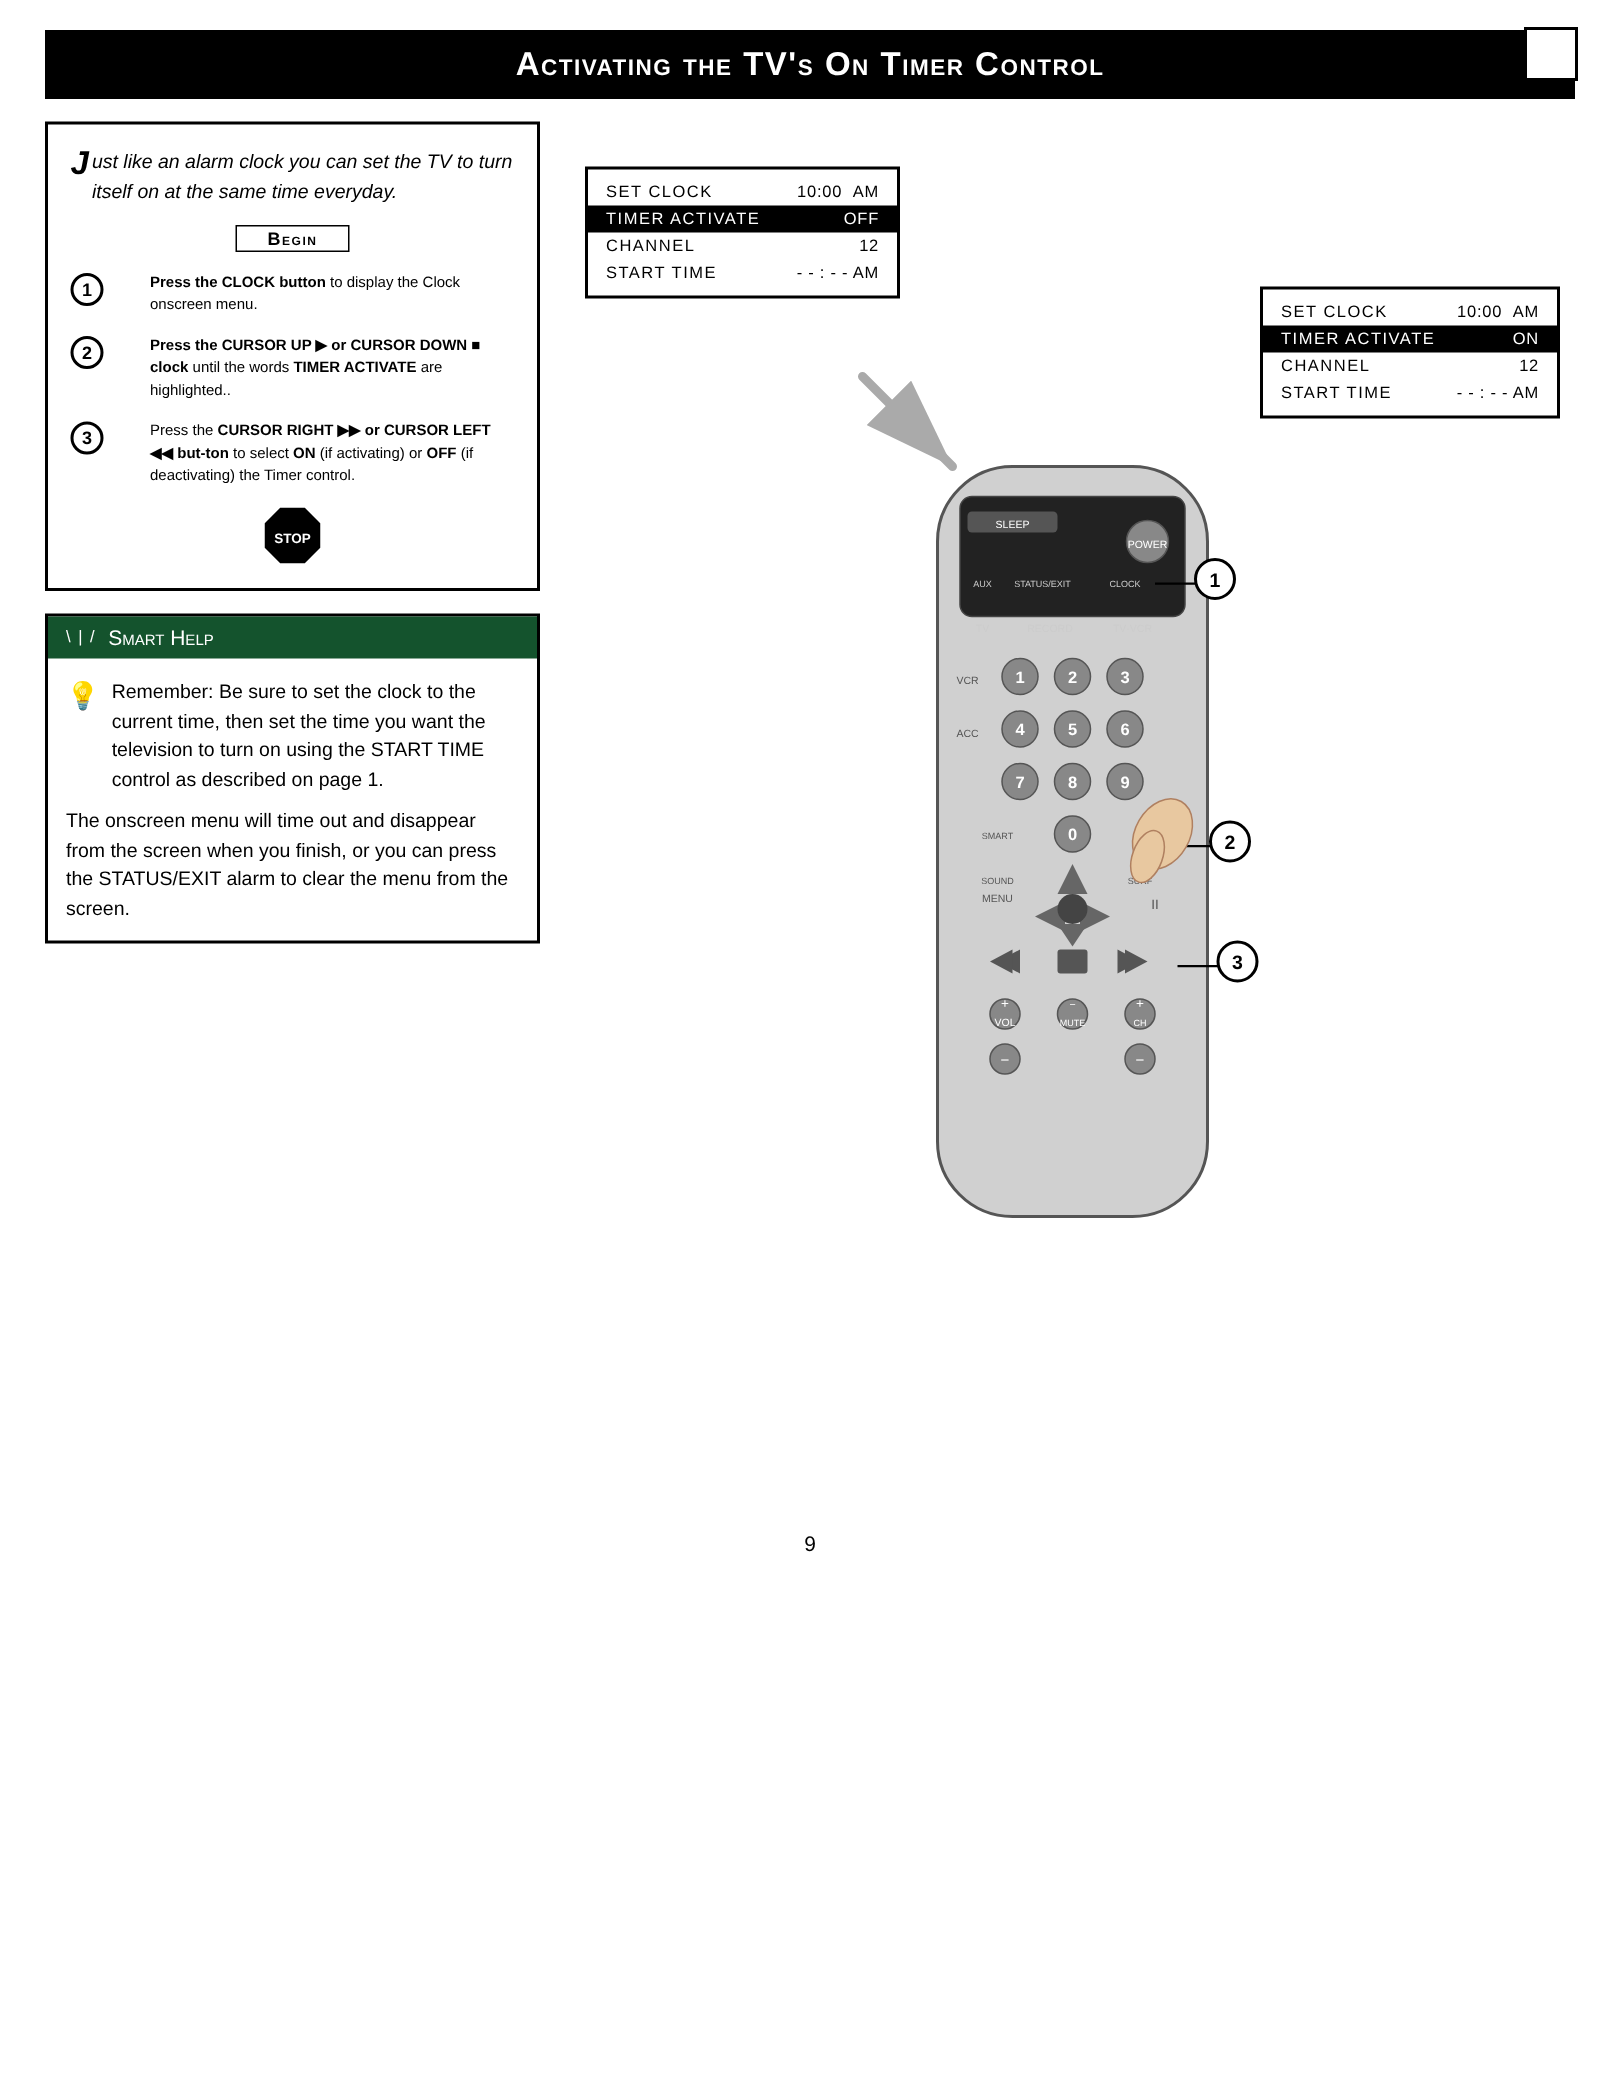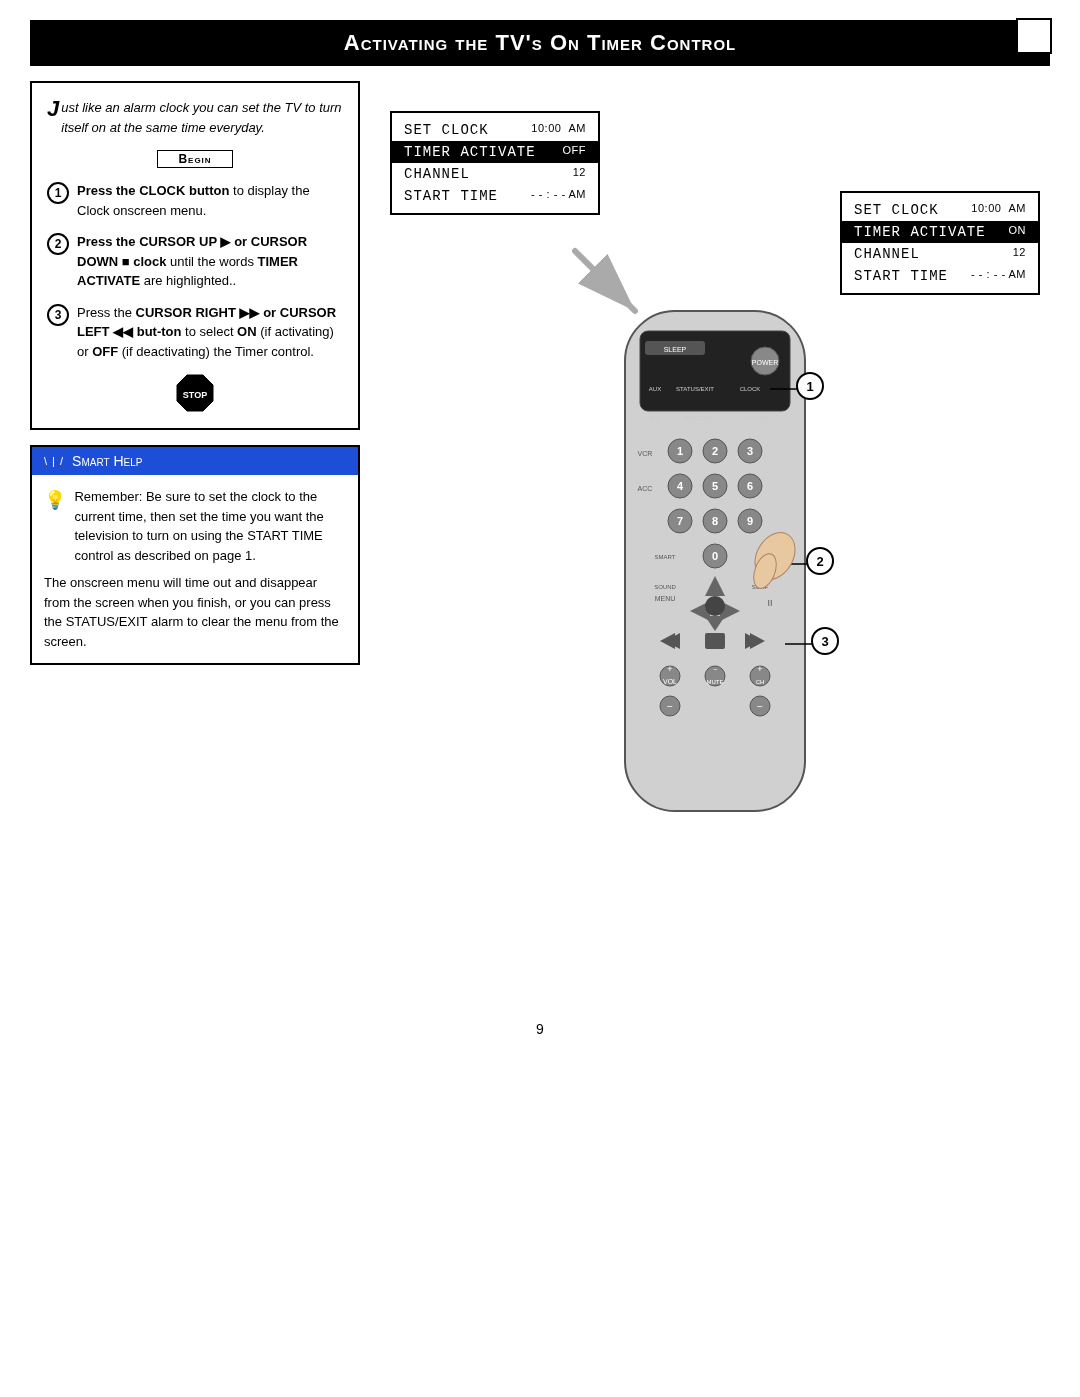--- a/index.html
+++ b/index.html
@@ -106,41 +106,42 @@
       align-items: center;
       justify-content: center;
       font-weight: bold;
       font-size: 12px;
       flex-shrink: 0;
       margin-right: 8px;
       margin-top: 1px;
     }
     .step-text {
       flex: 1;
-      font-size: 13px;
+      font-size: 10px;
       line-height: 1.5;
+      margin-left: 23px;
     }
 
     .stop-icon {
       display: flex;
       justify-content: center;
       margin-top: 8px;
     }
     .stop-octagon {
       width: 40px;
       height: 40px;
     }
 
     
     .smart-help-box {
       border: 2px solid #000;
       padding: 0;
     }
     .smart-help-header {
-      background: #1d4ed8;
+      background: #14532d;
       color: #fff;
       padding: 6px 12px;
       font-size: 14px;
       font-variant: small-caps;
       display: flex;
       align-items: center;
       gap: 8px;
     }
     .smart-help-header::before {
       content: "\\ | /";
@@ -186,22 +187,21 @@
       letter-spacing: 0.5px;
     }
     .screen-menu-row.highlighted {
       background: #000;
       color: #fff;
     }
     .screen-menu-row .label {
       font-weight: normal;
       text-transform: uppercase;
       letter-spacing: 1px;
-      font-size: 14px;
-      font-family: Liberation Mono, monospace;
+      font-size: 11px;
     }
     .screen-menu-row .value {
       font-size: 11px;
     }
 
     .menu-before {
       position: absolute;
       top: 30px;
       left: 10px;
       width: 210px;

